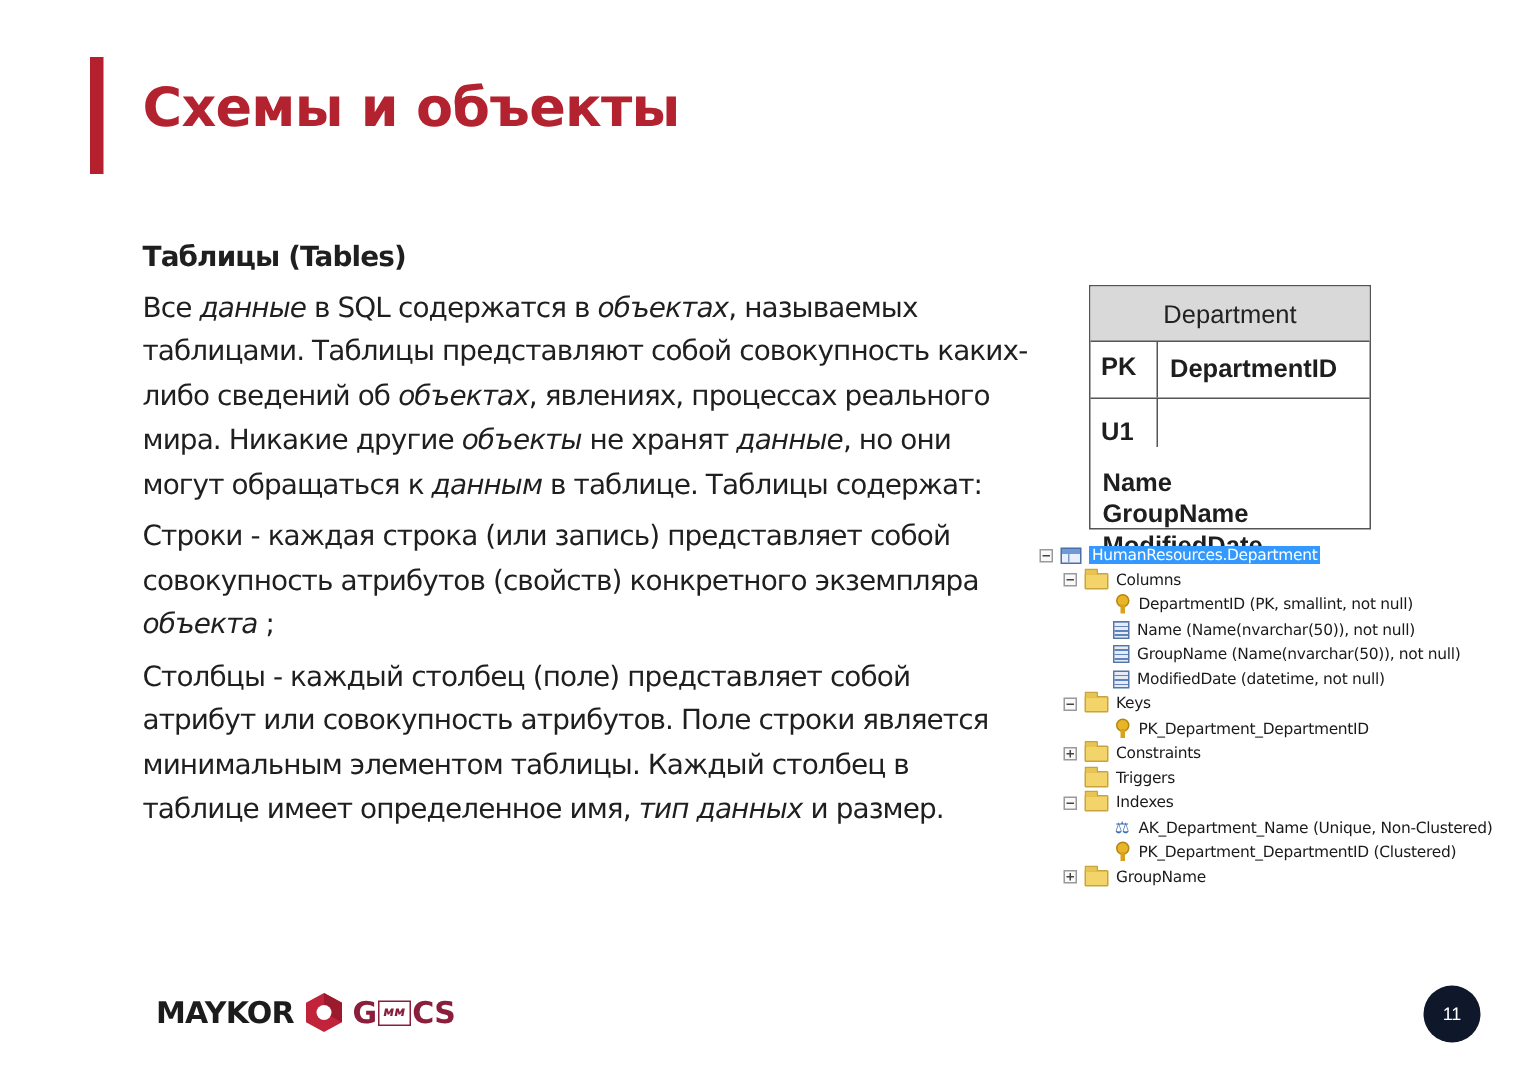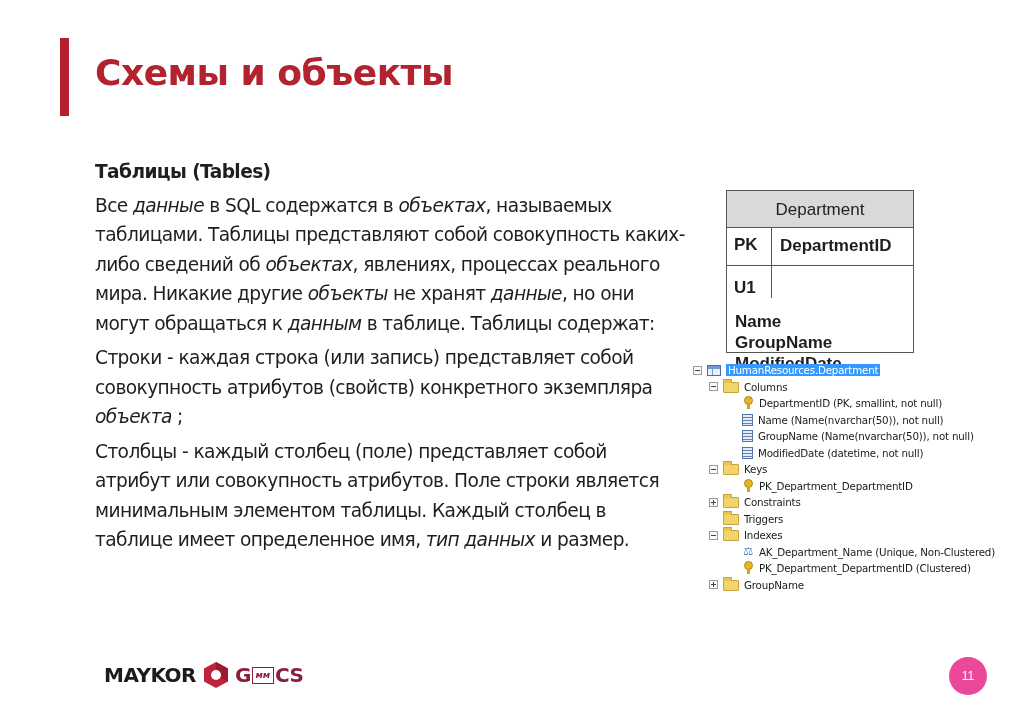--- a/index.html
+++ b/index.html
@@ -48,21 +48,21 @@
     .lvl1 { padding-left: 16px; }
     .lvl2 { padding-left: 49px; }
 
     
     .logo { position: absolute; left: 60px; top: 661px; display: flex; align-items: center; font-family: "DejaVu Sans", sans-serif; font-weight: bold; margin-left: 44px; }
     .logo-maykor { font-size: 20px; color: #1c1c1c; letter-spacing: -0.5px; }
     .logo-hex { width: 26px; height: 28px; margin: 0 6px 0 7px; }
     .logo-g, .logo-cs { font-size: 20px; color: #8a1e3b; letter-spacing: -0.5px; }
     .logo-box { width: 22px; height: 17px; border: 1.5px solid #8a1e3b; margin: 0 1px; font-size: 9px; line-height: 14px; text-align: center; color: #8a1e3b; font-style: italic; }
 
-    .page-num { position: absolute; left: 949px; top: 657px; width: 38px; height: 38px; border-radius: 50%; background: #ec4899; color: #fff; font-family: "Liberation Sans", sans-serif; font-size: 12px; text-align: center; line-height: 38px; }
+    .page-num { position: absolute; left: 949px; top: 657px; width: 38px; height: 38px; border-radius: 50%; background: #0f172a; color: #fff; font-family: "Liberation Sans", sans-serif; font-size: 12px; text-align: center; line-height: 38px; }
   </style>
 </head>
 <body>
 
 <div class="title-bar"></div>
 <div class="page-title">Схемы и объекты</div>
 
 <div class="body-text">
   <p class="heading">Таблицы (Tables)</p>
   <p><span>Все </span><em>данные</em><span> в SQL содержатся в </span><em>объектах</em><span>, называемых таблицами. Таблицы представляют собой совокупность каких-либо сведений об </span><em>объектах</em><span>, явлениях, процессах реального мира. Никакие другие </span><em>объекты</em><span> не хранят </span><em>данные</em><span>, но они могут обращаться к </span><em>данным</em><span> в таблице. Таблицы содержат:</span></p>

